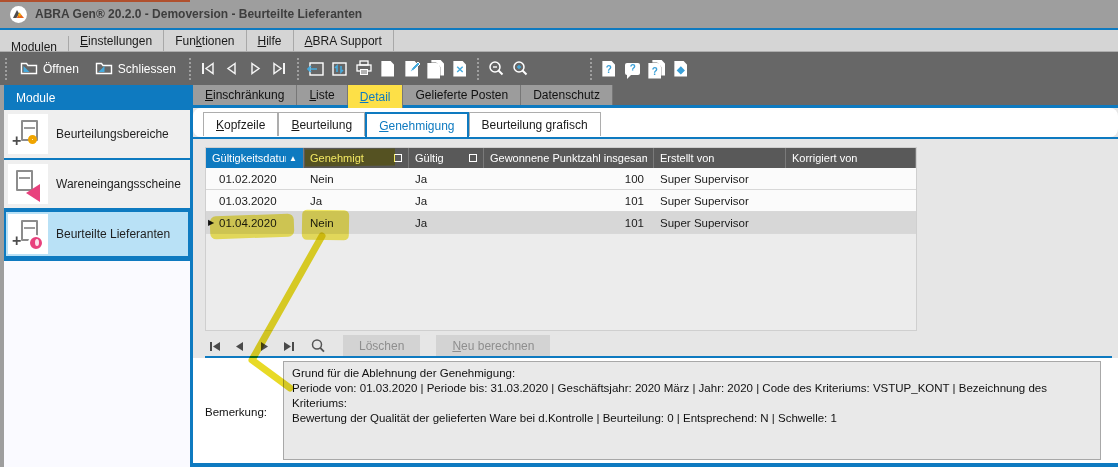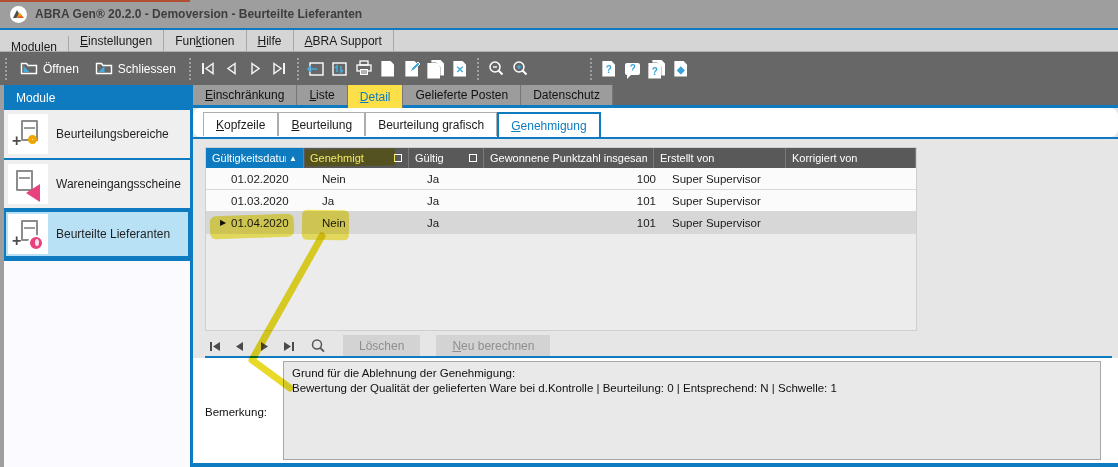--- a/index.html
+++ b/index.html
@@ -63,21 +63,21 @@
   .subline { position:absolute; left:0; top:52px; width:100%; height:2px; background:#0e7ac0; z-index:2; }
   .content { position:absolute; left:0; top:54px; width:100%; height:328px; background:#e6e6e6; }
   
   .grid { position:absolute; left:12px; top:8px; width:712px; height:184px; background:#ececec; border:1px solid #cfcfcf; }
   .grid-header { display:grid; grid-template-columns:98px 105px 75px 170px 132px 130px; height:20px; background:#595959; color:#fff; font-size:11px; }
   .gh-cell { display:flex; align-items:center; padding:0 6px; border-right:1px solid #7a7a7a; overflow:hidden; white-space:nowrap; }
   .gh-cell.sorted { background:#0e7ac0; }
   .gh-cell .lbl { flex:1; overflow:hidden; white-space:nowrap; }
   .sort-asc { font-size:8px; margin-left:3px; }
   .filter-box { width:8px; height:8px; border:1px solid #fff; margin-left:3px; flex:none; }
-  .grid-row { display:grid; grid-template-columns:98px 105px 75px 170px 132px 130px; height:22px; background:#fbfbfb; border-bottom:1px solid #d8d8d8; font-size:11.5px;padding-left:12px; }
+  .grid-row { display:grid; grid-template-columns:98px 105px 75px 170px 132px 130px; height:22px; background:#fbfbfb; border-bottom:1px solid #d8d8d8; font-size:11.5px; }
   .grid-row.selected { background:#d7d7d7; }
   .gr-cell { display:flex; align-items:center; padding:0 6px; white-space:nowrap; overflow:hidden; position:relative; }
   .gr-cell.c0 { padding-left:13px; }
   .gr-cell.num { justify-content:flex-end; padding-right:10px; }
   .row-marker { position:absolute; left:2px; font-size:8px; color:#111; }
   
   .navrow { position:absolute; left:14px; top:196px; height:22px; display:flex; align-items:center; gap:6px; }
   .nav-ic { width:18px; height:14px; display:flex; align-items:center; justify-content:center; }
   .nav-ic svg { display:block; }
   .nav-search { margin-left:6px; }
@@ -308,25 +308,25 @@
     </div>
     <div class="tabline"></div>
 
     <div class="subtabrow">
       <div class="subtab">
           <span><u>K</u>opfzeile</span>
         </div>
       <div class="subtab">
           <span><u>B</u>eurteilung</span>
         </div>
+      <div class="subtab active">
+          <span><u>G</u>enehmigung</span>
+        </div>
       <div class="subtab">
           <span>Beurteilung <u>g</u>rafisch</span>
-        </div>
-      <div class="subtab active">
-          <span><u>G</u>enehmigung</span>
         </div>
     </div>
     <div class="subline"></div>
 
     <div class="content">
 
       <div class="grid">
         <div class="grid-header">
           <div class="gh-cell sorted">
             <span class="lbl">Gültigkeitsdatum von</span>
@@ -411,20 +411,21 @@
         <button class="gray-btn">Löschen</button>
         <button class="gray-btn"><u>N</u>eu berechnen</button>
       </div>
 
       <div class="blue-hr"></div>
 
       <div class="remark-zone">
         <span class="remark-label">Bemerkung:</span>
         <div class="remark-box">
           <div>Grund für die Ablehnung der Genehmigung:</div>
+          <div>Periode von: 01.03.2020 | Periode bis: 31.03.2020 | Geschäftsjahr: 2020 März | Jahr: 2020 | Code des Kriteriums: VSTUP_KONT | Bezeichnung des Kriteriums:</div>
           <div>Bewertung der Qualität der gelieferten Ware bei d.Kontrolle | Beurteilung: 0 | Entsprechend: N | Schwelle: 1</div>
         </div>
       </div>
     </div>
   </div>
 
   <div class="bottom-strip"></div>
 
   <div class="ann" style="left:305px; top:149px; width:90px; height:17px; transform:rotate(-0.6deg);"></div>
   <div class="ann" style="left:210px; top:215px; width:84px; height:23px; transform:rotate(-2deg); border-radius:6px;"></div>

